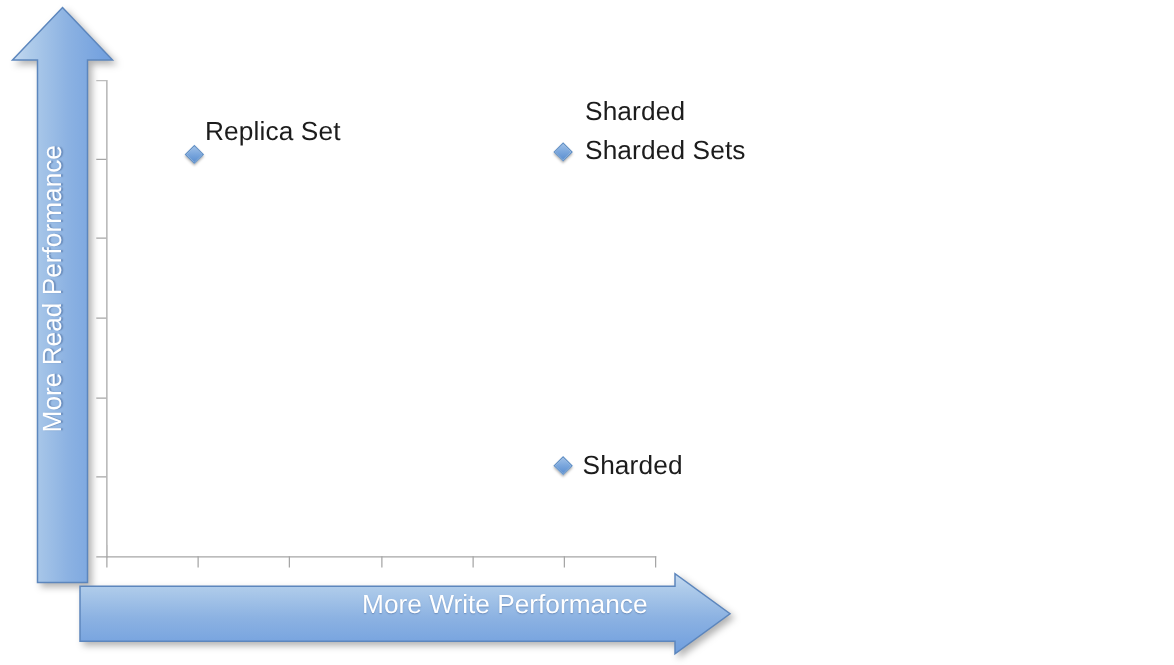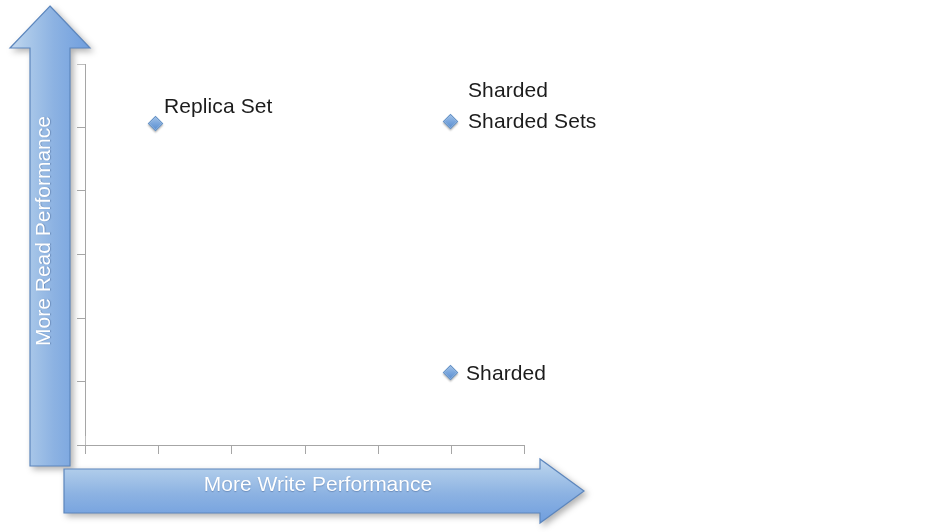--- a/index.html
+++ b/index.html
@@ -131,21 +131,21 @@
     left: -110px;
     top: 215px;
     width: 290px;
     text-align: center;
     transform: rotate(-90deg);
   }
   .caption-x {
     left: 118px;
     top: 472px;
     width: 400px;
-    text-align: center;
+    text-align: right;
   }
 </style>
 </head>
 <body>
 
 <div id="stage">
 
   <div class="arrow-up">
     <svg width="84" height="464" viewBox="0 0 84 464" xmlns="http://www.w3.org/2000/svg">
       <defs>

